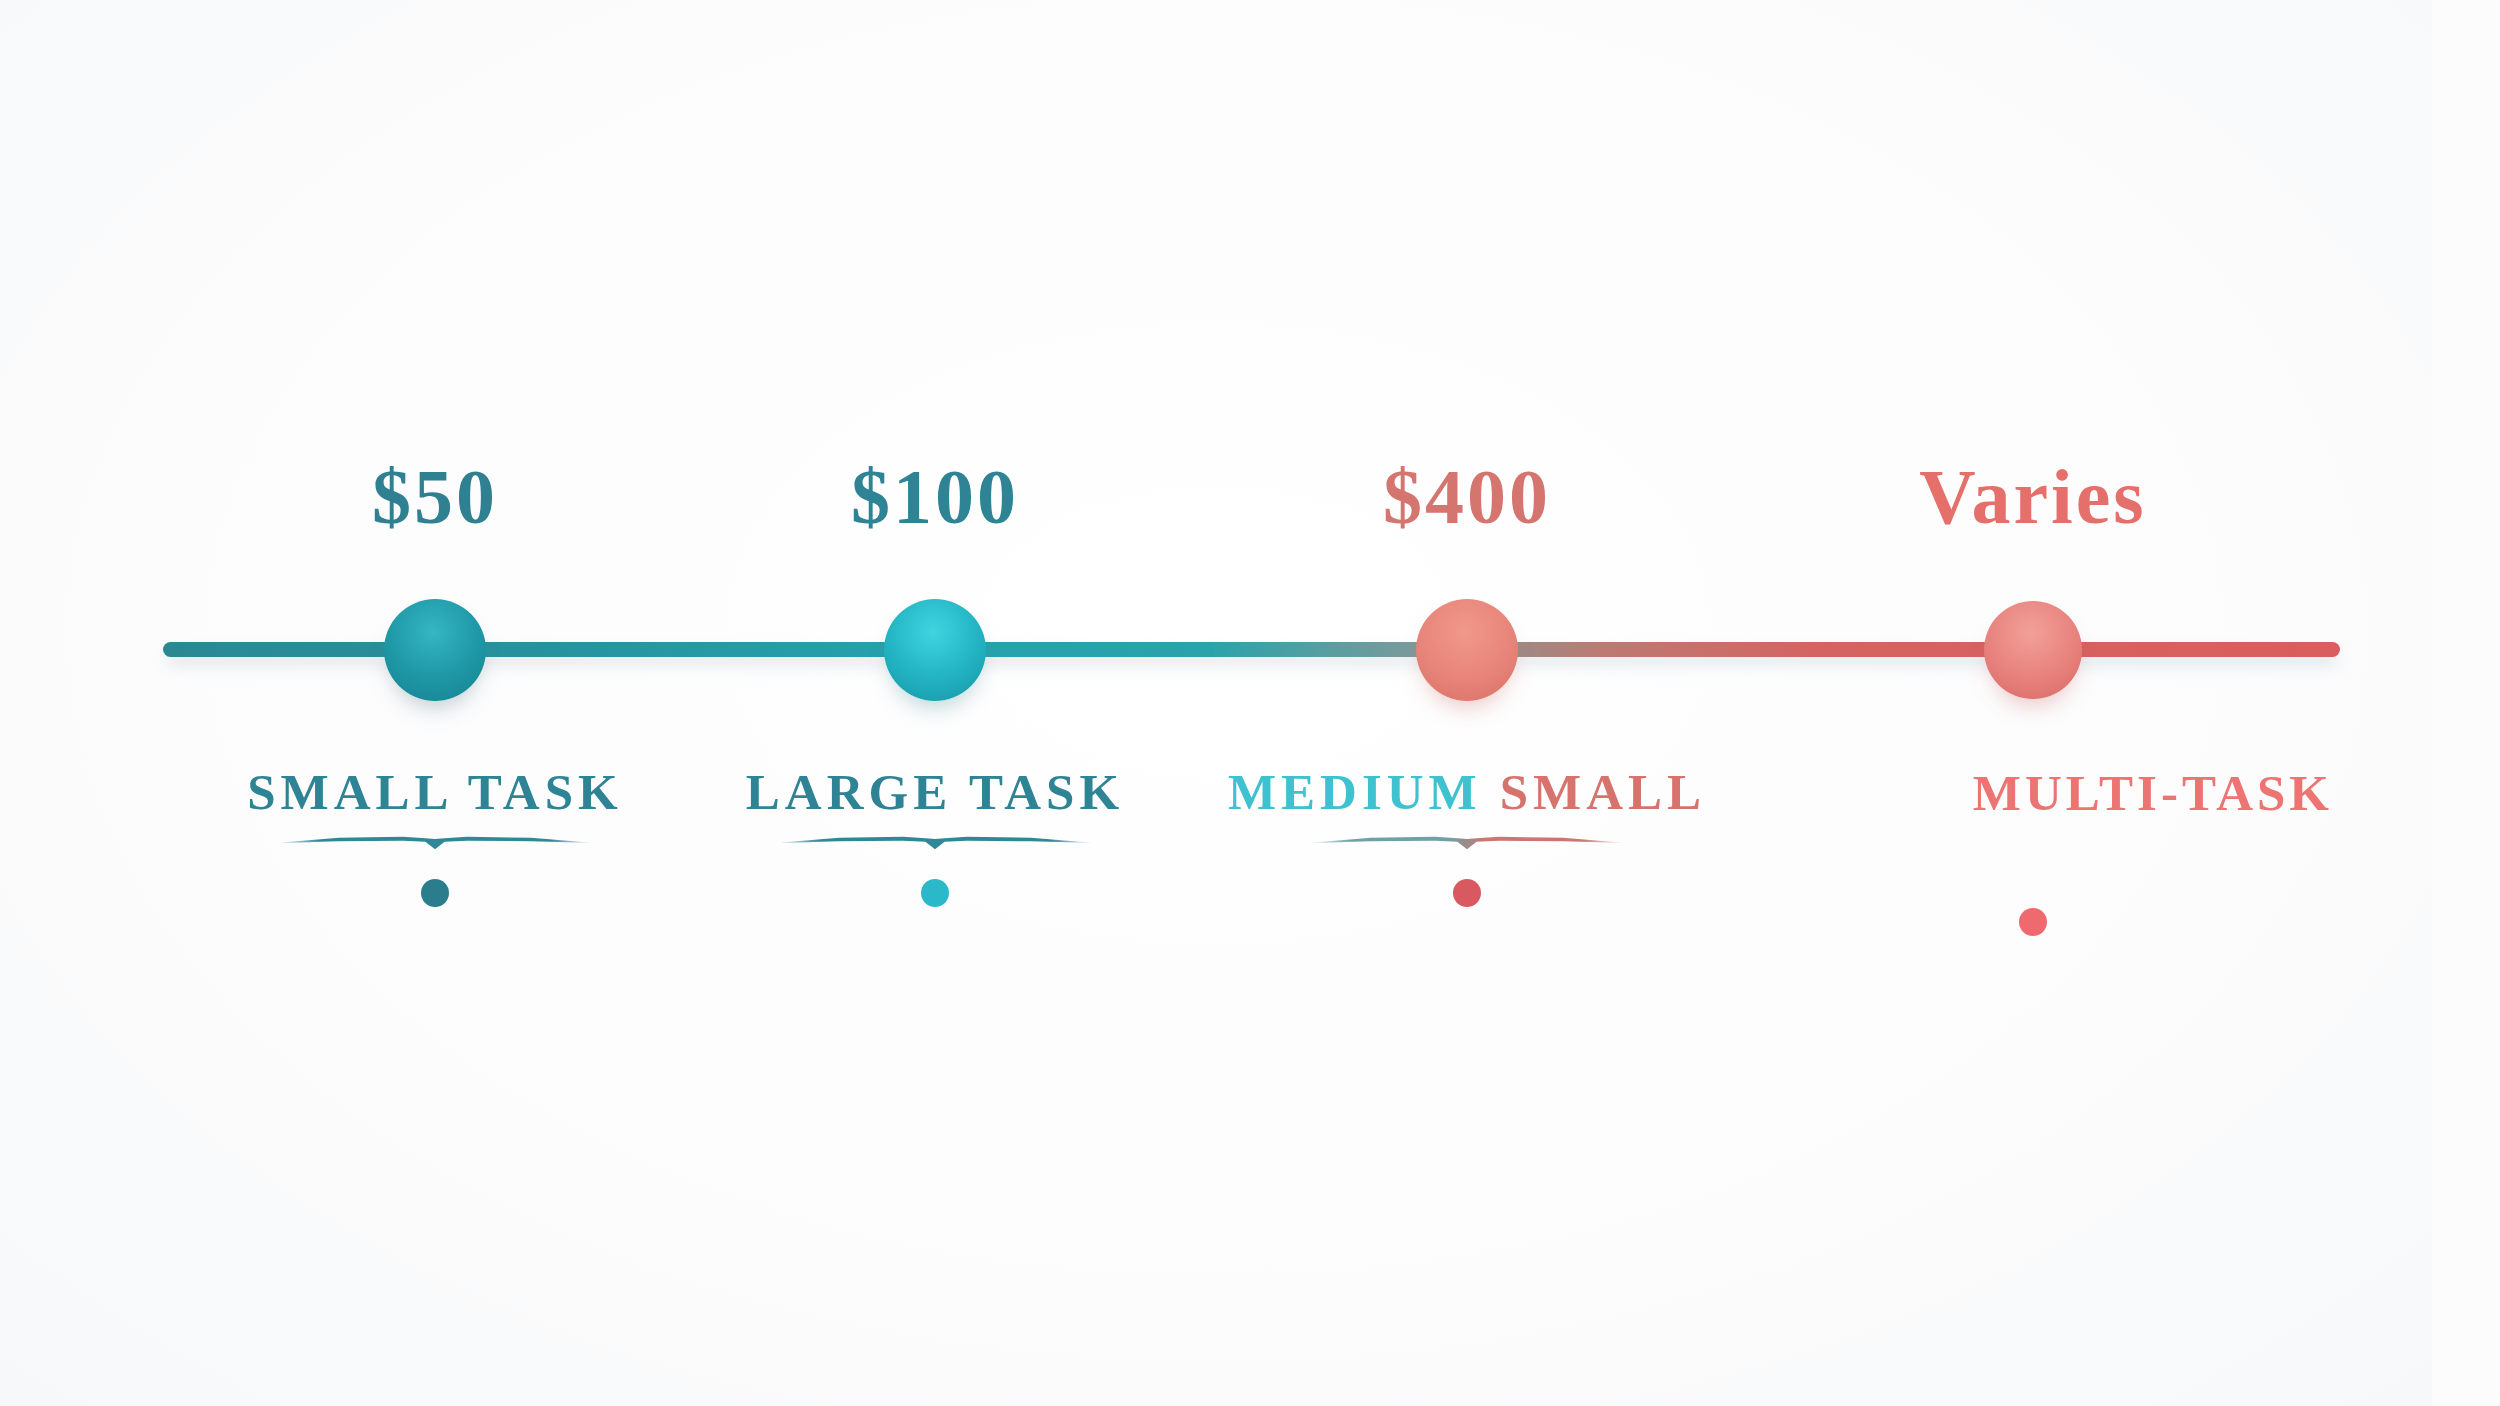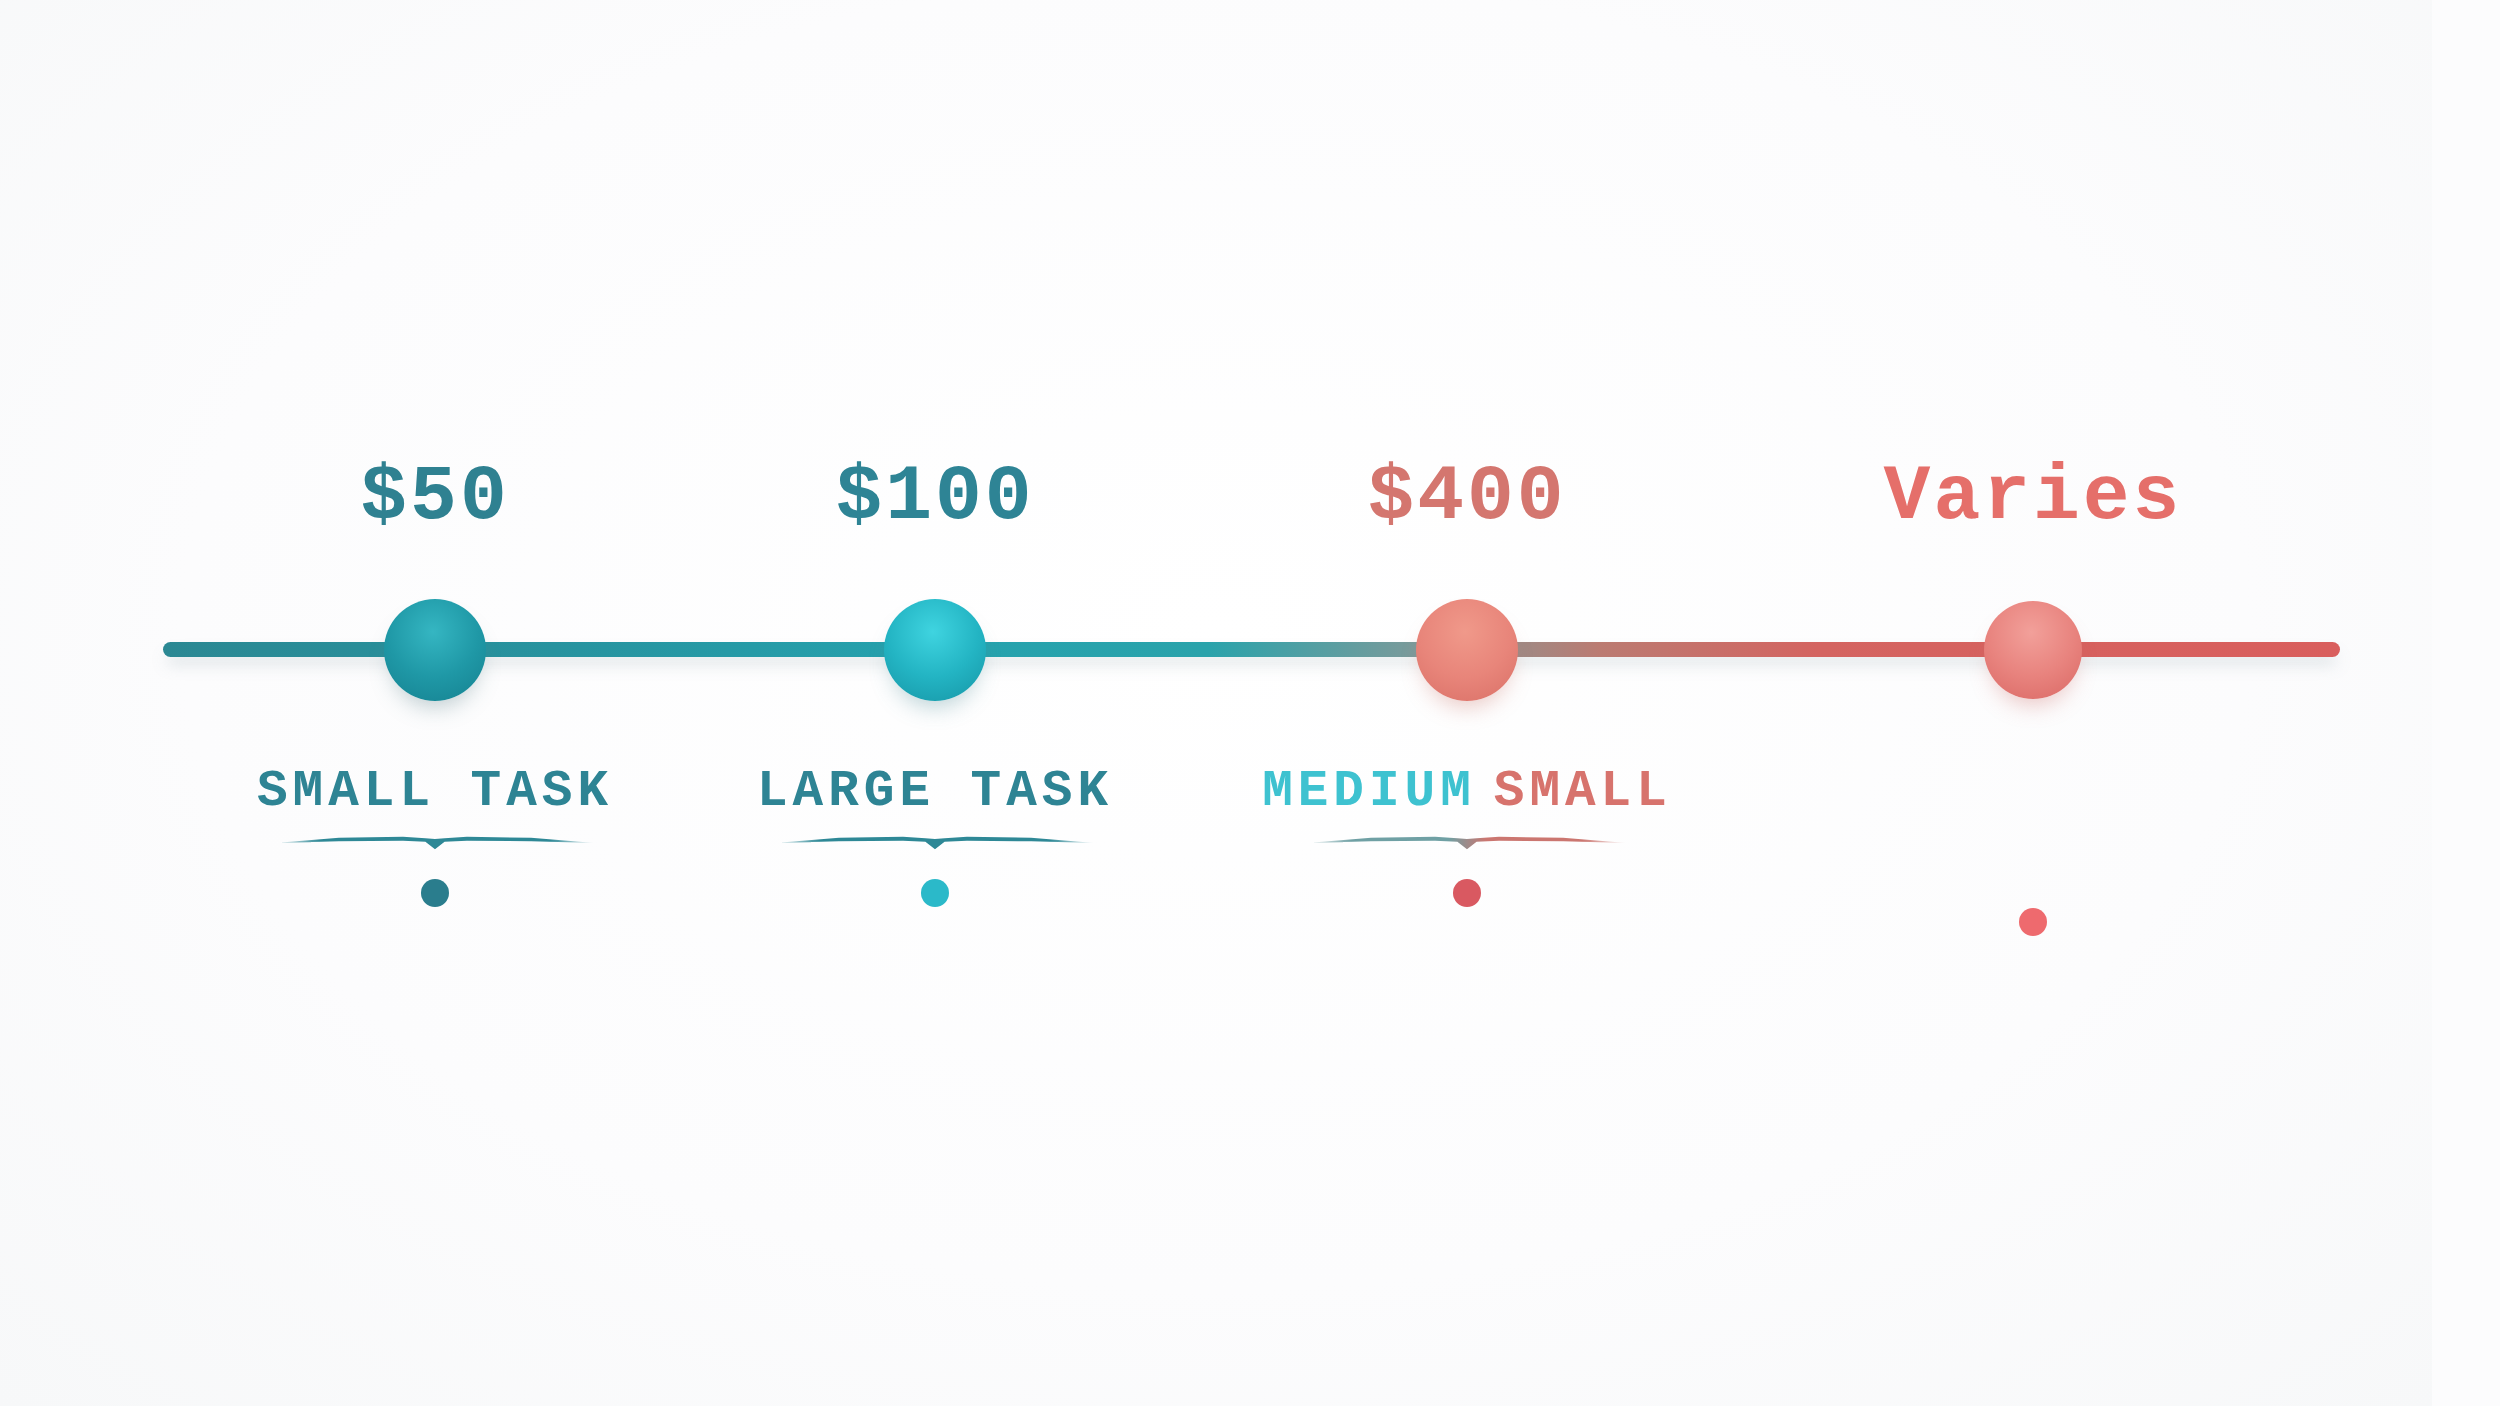--- a/index.html
+++ b/index.html
@@ -6,21 +6,21 @@
     margin: 0;
     padding: 0;
     background: #fcfcfd;
   }
   .stage {
     position: relative;
     width: 2432px;
     height: 1406px;
     overflow: hidden;
     background: radial-gradient(ellipse at 50% 45%, #ffffff 0%, #fcfcfd 60%, #f7f8f9 100%);
-    font-family: Liberation Mono, monospace;
+    font-family: Liberation Serif, serif;
   }
 
   
   .timeline-line {
     position: absolute;
     left: 163px;
     top: 642px;
     width: 2177px;
     height: 15px;
     border-radius: 8px;
@@ -157,17 +157,18 @@
       <span class="word" style="color: rgb(62, 194, 208);">MEDIUM</span><span class="word" style="color: rgb(215, 115, 109);">SMALL</span>
     </div>
     <div class="divider" style="--da: #6fa0a4; --db: #cb7670;"></div>
     <div class="dot" style="--dot-c: #d95961;"></div>
   </div>
 
   <div class="milestone m4">
     <div class="price" style="--price-c: #e56f6a;">Varies</div>
     <div class="ball" style="--hi: #f2a09a; --base: #e8837e; --edge: #d96763; --ball-shadow: rgba(205,110,105,0.38);"></div>
     <div class="task-label" style="--label-c: #ec7472;">
+      <div>MULTI-TASK</div>
     </div>
     <div class="dot" style="--dot-c: #ee6a6e;"></div>
   </div>
 
 </div>
 
 </body></html>

